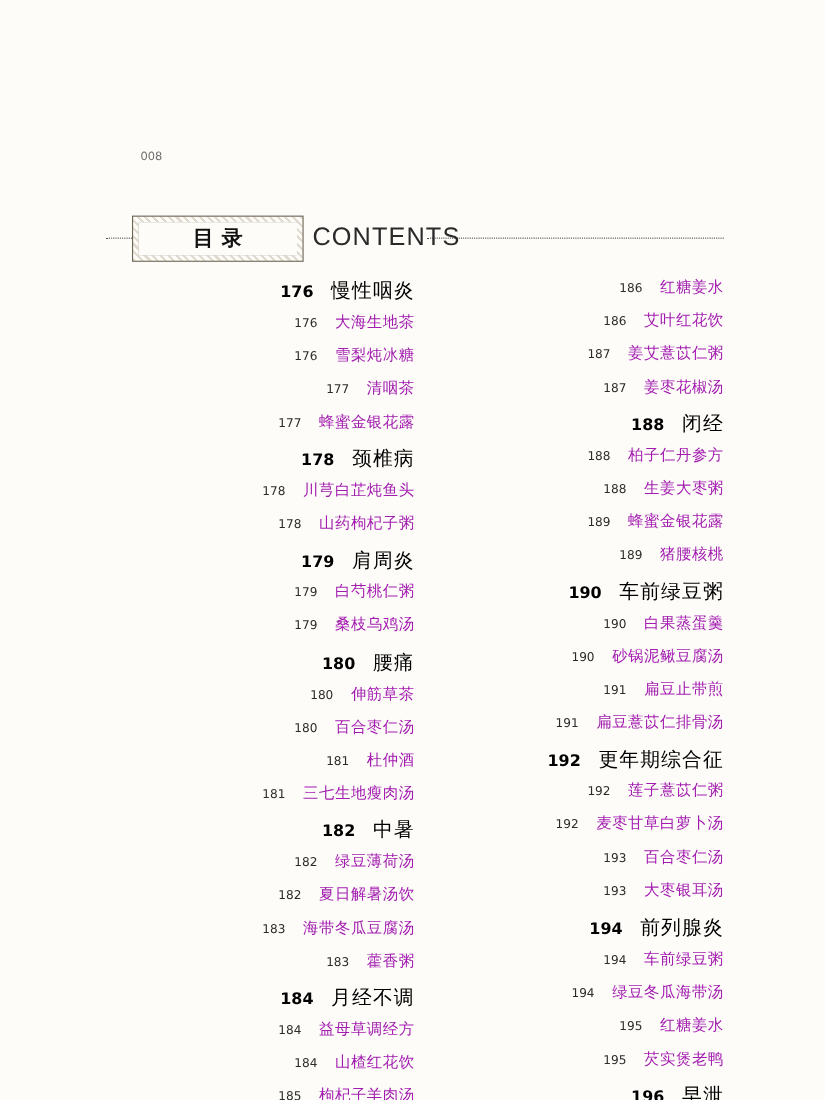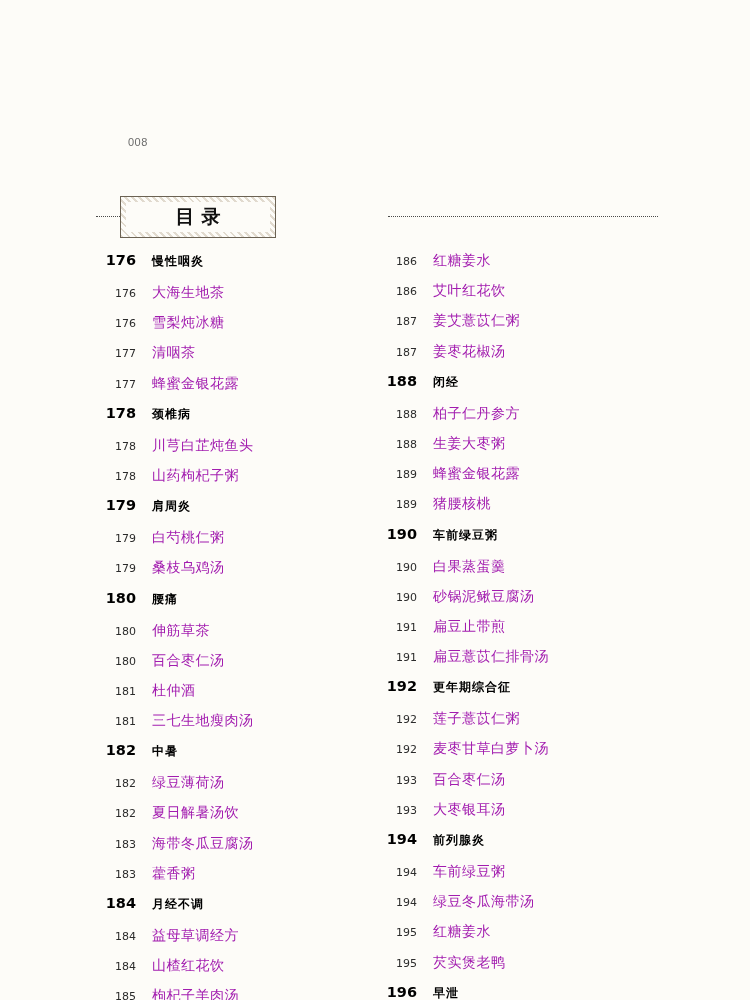--- a/index.html
+++ b/index.html
@@ -109,20 +109,21 @@
     display: flex;
     gap: 0;
   }
   .col {
     width: 281px;
   }
   .entry {
     display: flex;
     align-items: baseline;
     height: 30.2px;
+    justify-content: flex-end;
   }
   .entry .num {
     width: 56px;
     text-align: right;
     padding-right: 16px;
     box-sizing: border-box;
     font-size: 11px;
     color: #2b2b2b;
     font-family: "DejaVu Sans", "Liberation Sans", sans-serif;
   }
@@ -131,42 +132,43 @@
     color: #a21caf;
     font-family: "DejaVu Sans", "Liberation Sans", sans-serif;
     letter-spacing: 0.5px;
   }
   .entry.head .num {
     font-weight: bold;
     font-size: 14.5px;
     color: #000;
   }
   .entry.head .title {
-    font-weight: bold;
-    font-size: 12px;
+    font-weight: normal;
+    font-size: 18px;
     color: #000;
     letter-spacing: 1px;
   }
   .entry.head {
     height: 32px;
   }
 </style>
 </head>
 <body>
 
 <div class="page">
 
   <div class="folio">008</div>
 
   <div class="header">
     <div class="dotline left"></div>
     <div class="dotline right"></div>
     <div class="ornament">
       <div class="ornament-inner">目录</div>
     </div>
+    <div class="contents-label">CONTENTS</div>
   </div>
 
   <div class="columns">
     <div class="col">
 
       <div class="entry head">
           <span class="num">176</span>
           <span class="title">慢性咽炎</span>
         </div>
       <div class="entry">

